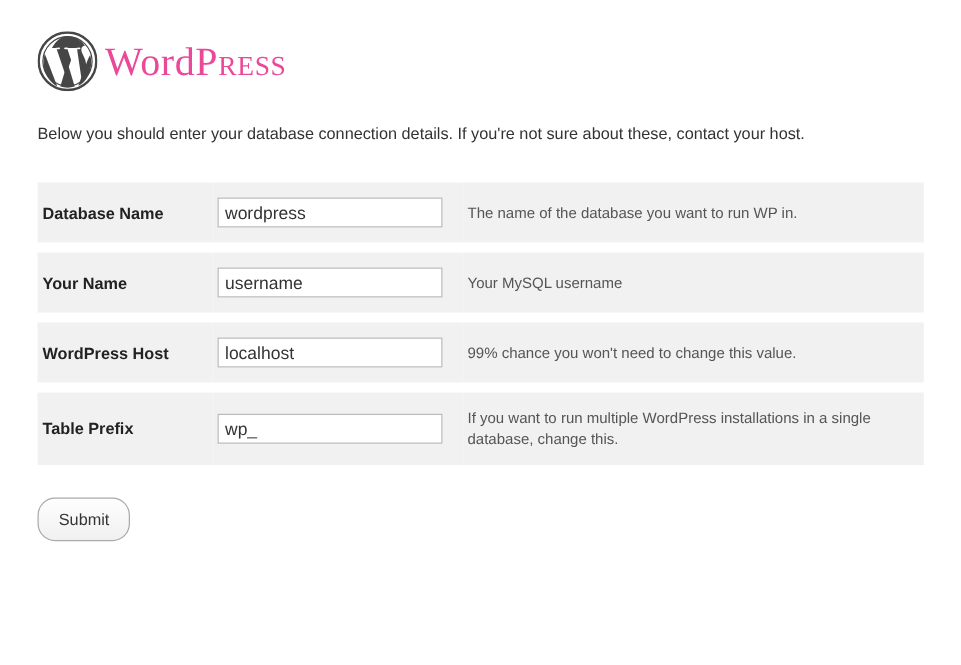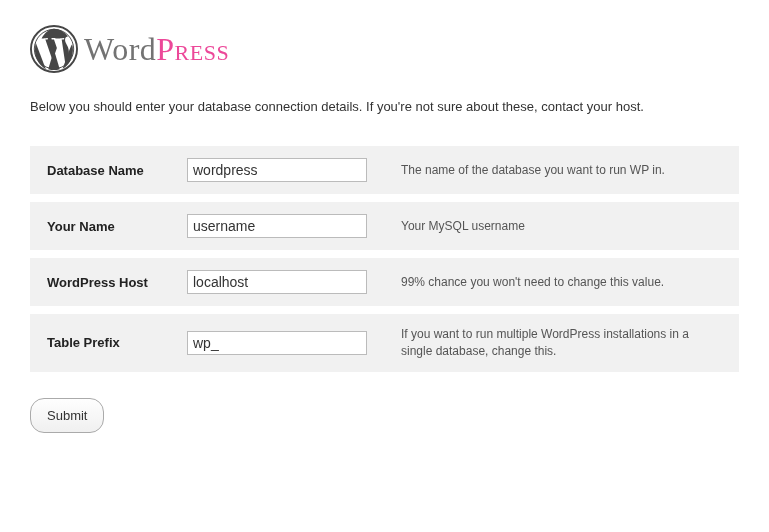--- a/index.html
+++ b/index.html
@@ -19,38 +19,38 @@
     .logo-icon {
       width: 48px;
       height: 48px;
       margin-right: 6px;
     }
     .logo-text {
       font-family: Georgia, "Times New Roman", serif;
       font-size: 32px;
       letter-spacing: 0.5px;
     }
-    .logo-word { color: #737373; font-weight: normal; }
+    .logo-word { color: #ec4899; font-weight: normal; }
     .logo-press { color: #ec4899; font-variant: small-caps; font-weight: normal; }
     .intro {
       font-size: 13px;
       color: #333;
       margin-bottom: 22px;
       line-height: 1.4;
     }
     .form-table {
       width: 100%;
       border-collapse: separate;
       border-spacing: 0 8px;
     }
     .form-table tr {
       background: #f1f1f1;
     }
     .form-table td {
-      padding: 12px 17px;
+      padding: 12px 4px;
       vertical-align: middle;
     }
     .label-cell {
       width: 140px;
       font-weight: bold;
       font-size: 13px;
       color: #222;
       padding-left: 14px;
     }
     .input-cell {

